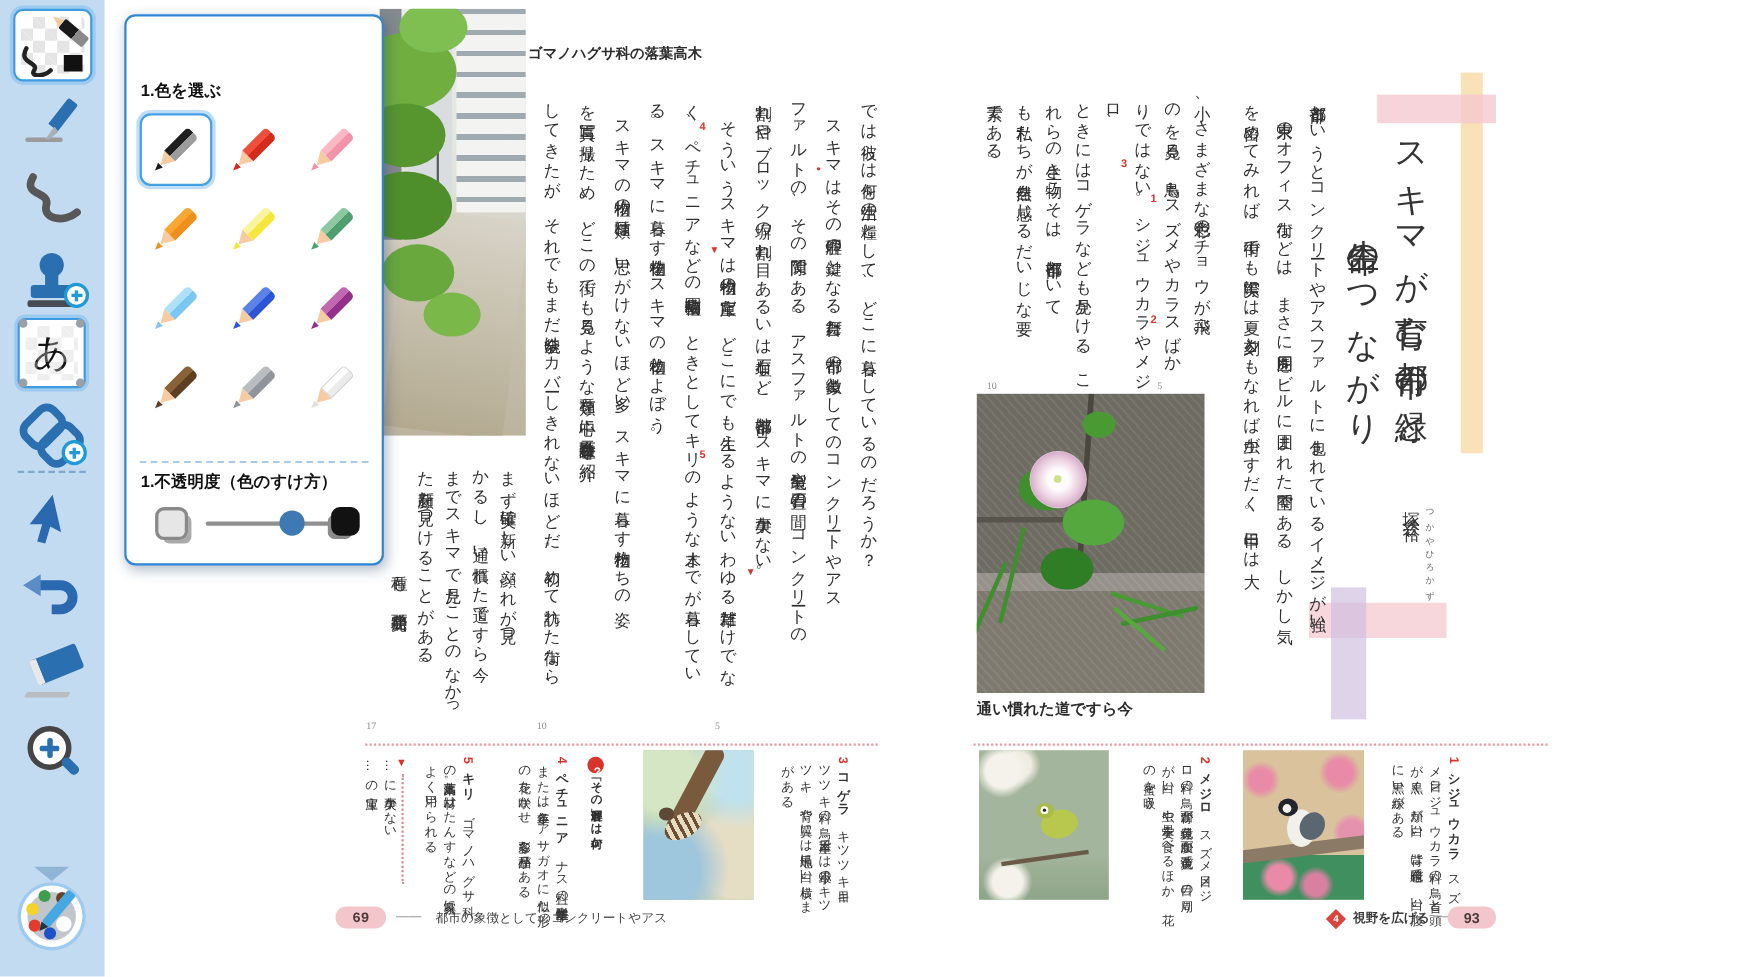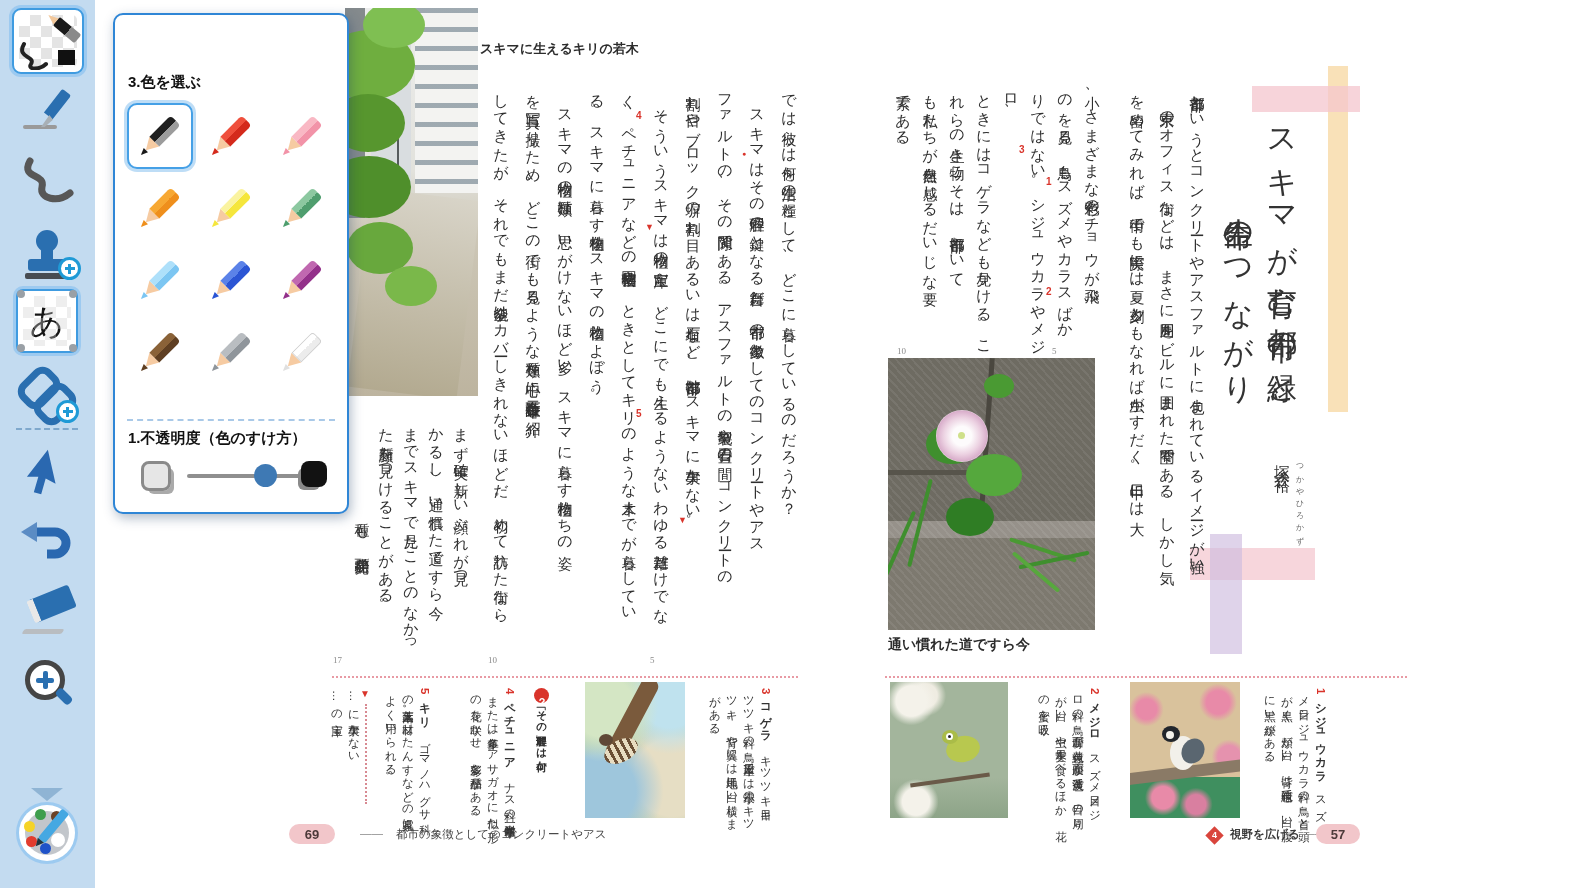--- a/index.html
+++ b/index.html
@@ -220,21 +220,21 @@
         <div class="pal-dot" style="left:5px;top:16px;background:#f5d327;"></div>
         <div class="pal-dot" style="left:7px;top:31px;background:#e23c2e;"></div>
         <div class="pal-dot" style="left:21px;top:38px;background:#1f52c8;"></div>
         <div class="pal-hole"></div>
         <div class="pal-pencil"></div>
       </div>
     </div>
   </div>
 
   <div class="dialog" data-name="color-picker-dialog">
-    <div class="dlg-sec" style="top:58px;" data-name="section-choose-color-label">3.色を選ぶ</div>
+    <div class="dlg-sec" style="top:58px;" data-name="section-choose-color-label">1.色を選ぶ</div>
     <div class="pencil-grid" data-name="pencil-grid">
         <div class="pencil-cell selected" data-name="pencil-black" style="--c1: #1f1f1f; --c2: #9c9c9c; --lead: #1a1a1a;">
       <div class="pencil" data-name="pencil-icon">
         <div class="p-tip"></div>
             <div class="p-lead"></div>
             <div class="p-body"></div>
       </div>
     </div>
         <div class="pencil-cell" data-name="pencil-red" style="--c1: #ef4f3c; --c2: #d42a1c; --lead: #d42a1c;">
       <div class="pencil" data-name="pencil-icon">
@@ -333,21 +333,21 @@
       <div style="position:absolute;left:52px;top:110px;width:2px;height:130px;background:#565b5e;" data-name="lamp-post-shape"></div>
       <div style="position:absolute;left:14px;top:186px;width:110px;height:200px;background:linear-gradient(185deg,#d8d4c8,#b2a98f);transform:rotate(7deg);" data-name="road-shape"></div>
       <div class="leaf" style="left:-22px;top:22px;width:92px;height:70px;background:#6fae3f;" data-name="leaf-shape"></div>
       <div class="leaf" style="left:18px;top:-6px;width:62px;height:46px;background:#7fbf52;" data-name="leaf-shape"></div>
       <div class="leaf" style="left:-14px;top:86px;width:74px;height:58px;background:#57962e;" data-name="leaf-shape"></div>
       <div class="leaf" style="left:-18px;top:148px;width:84px;height:62px;background:#4f8f2b;" data-name="leaf-shape"></div>
       <div class="leaf" style="left:2px;top:214px;width:66px;height:52px;background:#68a83d;" data-name="leaf-shape"></div>
       <div class="leaf" style="left:40px;top:258px;width:52px;height:40px;background:#7ab84a;" data-name="leaf-shape"></div>
     </div>
 
-    <div class="caption" style="left:480px;top:40px;font-size:13px;" data-name="kiri-photo-caption">スキマに生えるキリの若木</div>
+    <div class="caption" style="left:480px;top:40px;font-size:13px;" data-name="kiri-photo-caption">ゴマノハグサ科の落葉高木</div>
 
     <div class="vtx body-t" style="left:485px;top:84px;width:320px;height:594px;line-height:32px;" data-name="left-body-text">では彼らは何を生活の糧として、どこに暮らしているのだろうか？
 　スキマはその理解の鍵となる舞台だ。都市の象徴としてのコンクリートやアス
 ファルトの、その隙間である。アスファルトの亀裂や石畳の間、コンクリートの
 割れ目やブロック塀の割れ目、あるいは石垣など、都市部はスキマに事欠かない。
 　そういうスキマは植物の宝庫だ。どこにでも生えるようないわゆる雑草だけでな
 く、ペチュニアなどの園芸植物や、ときとしてキリのような木までが暮らしてい
 る。スキマに暮らす植物をスキマの植物とよぼう。
 　スキマの植物の種類は、思いがけないほど多い。スキマに暮らす植物たちの姿
 を写真に撮りため、どこの街でも見るような種類を中心に合計二百数十種を紹介
@@ -395,21 +395,21 @@
 
     <div class="vtx note" style="left:380px;top:688px;width:70px;height:138px;" data-name="footnote-kiri">
       <span class="nnum">5</span><span class="nterm">キリ</span><span>　ゴマノハグサ科の落葉高木。材はたんすなどの家具によく用いられる。</span>
     </div>
 
     <span class="redmark" style="left:360px;top:688px;font-size:10px;" data-name="recap-triangle-mark">▼</span>
     <div style="position:absolute;left:365px;top:704px;height:100px;border-left:2px dotted #d88a92;" data-name="recap-dotted-line"></div>
     <div class="vtx note" style="left:326px;top:690px;width:36px;height:138px;" data-name="recap-lines">…に事欠かない
 …の宝庫</div>
 
-    <div class="pill" style="left:289px;top:824px;width:46px;" data-name="page-number-badge">69</div>
+    <div class="pill" style="left:305px;top:824px;width:46px;font-family:Liberation Mono, monospace;" data-name="page-number-badge">69</div>
     <span class="ftr-txt" style="left:360px;top:827px;color:#888;" data-name="footer-dash">――</span>
     <span class="ftr-txt" style="left:396px;top:827px;" data-name="footer-title">都市の象徴としてのコンクリートやアス</span>
   </div>
 
   <div data-name="right-page">
 
     <div class="tape" style="left:1328px;top:66px;width:20px;height:346px;background:rgba(247,217,166,.8);" data-name="tape-decoration"></div>
     <div class="tape" style="left:1252px;top:86px;width:108px;height:26px;background:rgba(244,198,206,.75);" data-name="tape-decoration"></div>
     <div class="tape" style="left:1190px;top:548px;width:125px;height:32px;background:rgba(243,196,205,.7);" data-name="tape-decoration"></div>
     <div class="tape" style="left:1210px;top:534px;width:32px;height:120px;background:rgba(206,188,223,.65);" data-name="tape-decoration"></div>
@@ -490,16 +490,16 @@
       <div style="position:absolute;left:56px;top:54px;width:34px;height:26px;border-radius:50%;background:#b8c84f;transform:rotate(-12deg);" data-name="bird-body-shape"></div>
       <div style="position:absolute;left:52px;top:48px;width:16px;height:14px;border-radius:50%;background:#aabc48;" data-name="bird-head-shape"></div>
       <div style="position:absolute;left:56px;top:51px;width:7px;height:7px;border-radius:50%;background:#fff;" data-name="bird-eye-ring-shape"></div>
       <div style="position:absolute;left:58px;top:53px;width:3px;height:3px;border-radius:50%;background:#222;" data-name="bird-eye-shape"></div>
     </div>
 
     <div class="diamond" style="left:1208px;top:829px;" data-name="section-diamond-icon"></div>
     <span class="diamond-num" style="left:1212px;top:830px;" data-name="section-number">4</span>
     <span class="ftr-txt" style="left:1230px;top:827px;font-weight:bold;color:#3a3a3a;" data-name="section-label">視野を広げる</span>
     <span class="ftr-txt" style="left:1303px;top:827px;color:#888;" data-name="footer-dash">――</span>
-    <div class="pill" style="left:1316px;top:824px;width:44px;" data-name="page-number-badge">57</div>
+    <div class="pill" style="left:1316px;top:824px;width:44px;" data-name="page-number-badge">93</div>
   </div>
 
 </div>
 
 </body></html>

